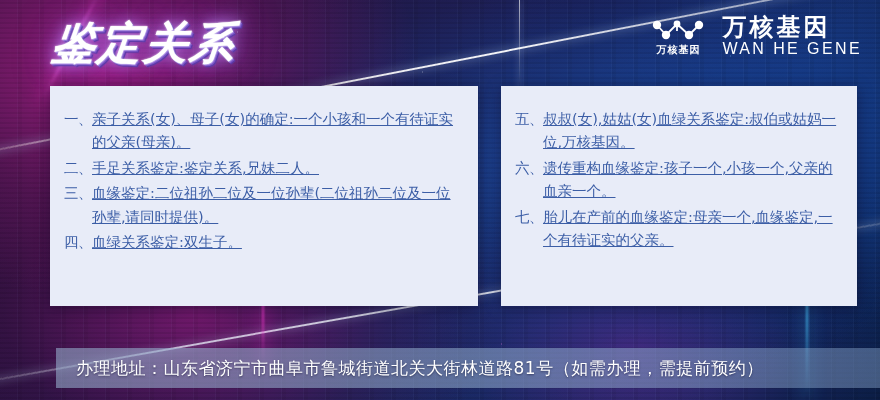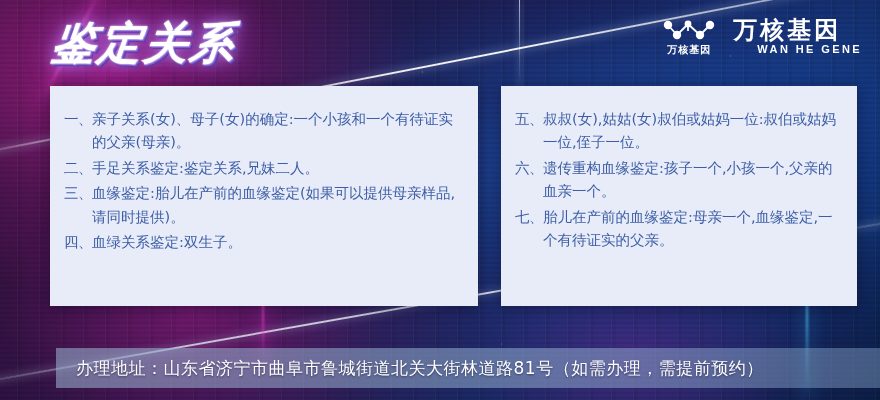--- a/index.html
+++ b/index.html
@@ -192,26 +192,25 @@
     gap: 2px;
   }
   .logo-word-cn {
     font-size: 24px;
     font-weight: 700;
     color: #ffffff;
     letter-spacing: 3px;
     line-height: 1;
   }
   .logo-word-en {
-    font-size: 11px;
-    font-weight: 700;
+    font-size: 16px;
+    font-weight: 400;
     color: #ffffff;
     letter-spacing: 2.4px;
     line-height: 1;
-    margin-left: 24px;
   }
 
   
   .panel {
     position: absolute;
     top: 86px;
     height: 220px;
     background: #e8ecf8;
     padding: 22px 18px 12px 14px;
     box-shadow: 0 2px 14px rgba(10,6,30,.45);
@@ -227,21 +226,21 @@
     font-size: 14.5px;
     line-height: 1.62;
     margin-bottom: 2px;
     font-family: "DejaVu Sans", "Liberation Sans", sans-serif;
   }
   .item-num {
     flex: 0 0 auto;
     white-space: nowrap;
     letter-spacing: -.5px;
   }
-  .item-text { flex: 1 1 auto; }
+  .item-text { flex: 1 1 auto; text-decoration: underline; }
 
   
   .addr-bar {
     position: absolute;
     left: 56px; top: 348px;
     width: 884px; height: 40px;
     background: linear-gradient(90deg, rgba(150,175,205,.58) 0%, rgba(150,178,210,.52) 55%, rgba(135,165,205,.42) 100%);
     display: flex;
     align-items: center;
     padding-left: 20px;
@@ -310,34 +309,34 @@
       <li class="item">
         <span class="item-num">一、</span>
         <span class="item-text">亲子关系(女)、母子(女)的确定:一个小孩和一个有待证实的父亲(母亲)。</span>
       </li>
       <li class="item">
         <span class="item-num">二、</span>
         <span class="item-text">手足关系鉴定:鉴定关系,兄妹二人。</span>
       </li>
       <li class="item">
         <span class="item-num">三、</span>
-        <span class="item-text">血缘鉴定:胎儿在产前的血缘鉴定(如果可以提供母亲样品,请同时提供)。</span>
+        <span class="item-text">血缘鉴定:二位祖孙二位及一位孙辈(二位祖孙二位及一位孙辈,请同时提供)。</span>
       </li>
       <li class="item">
         <span class="item-num">四、</span>
         <span class="item-text">血绿关系鉴定:双生子。</span>
       </li>
     </ul>
   </div>
 
   <div class="panel panel-right">
     <ul class="items">
       <li class="item">
         <span class="item-num">五、</span>
-        <span class="item-text">叔叔(女),姑姑(女)叔伯或姑妈一位:叔伯或姑妈一位,侄子一位。</span>
+        <span class="item-text">叔叔(女),姑姑(女)血绿关系鉴定:叔伯或姑妈一位,万核基因。</span>
       </li>
       <li class="item">
         <span class="item-num">六、</span>
         <span class="item-text">遗传重构血缘鉴定:孩子一个,小孩一个,父亲的血亲一个。</span>
       </li>
       <li class="item">
         <span class="item-num">七、</span>
         <span class="item-text">胎儿在产前的血缘鉴定:母亲一个,血缘鉴定,一个有待证实的父亲。</span>
       </li>
     </ul>

